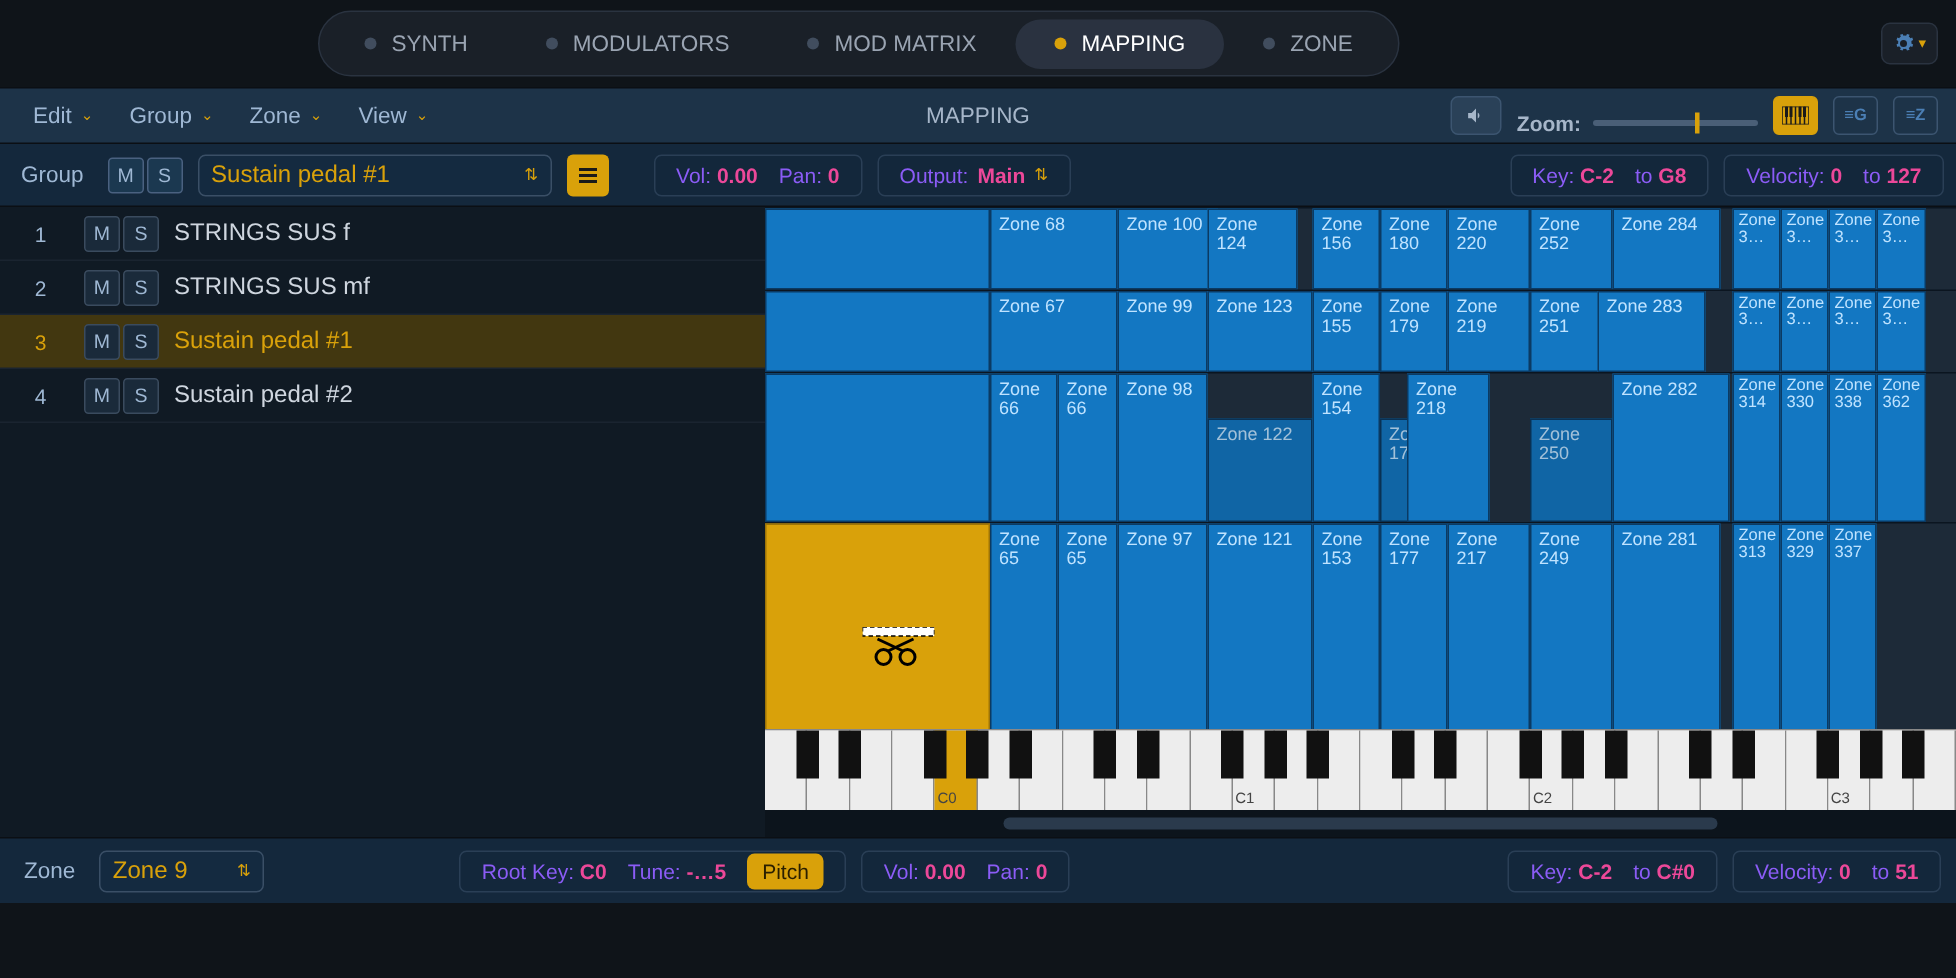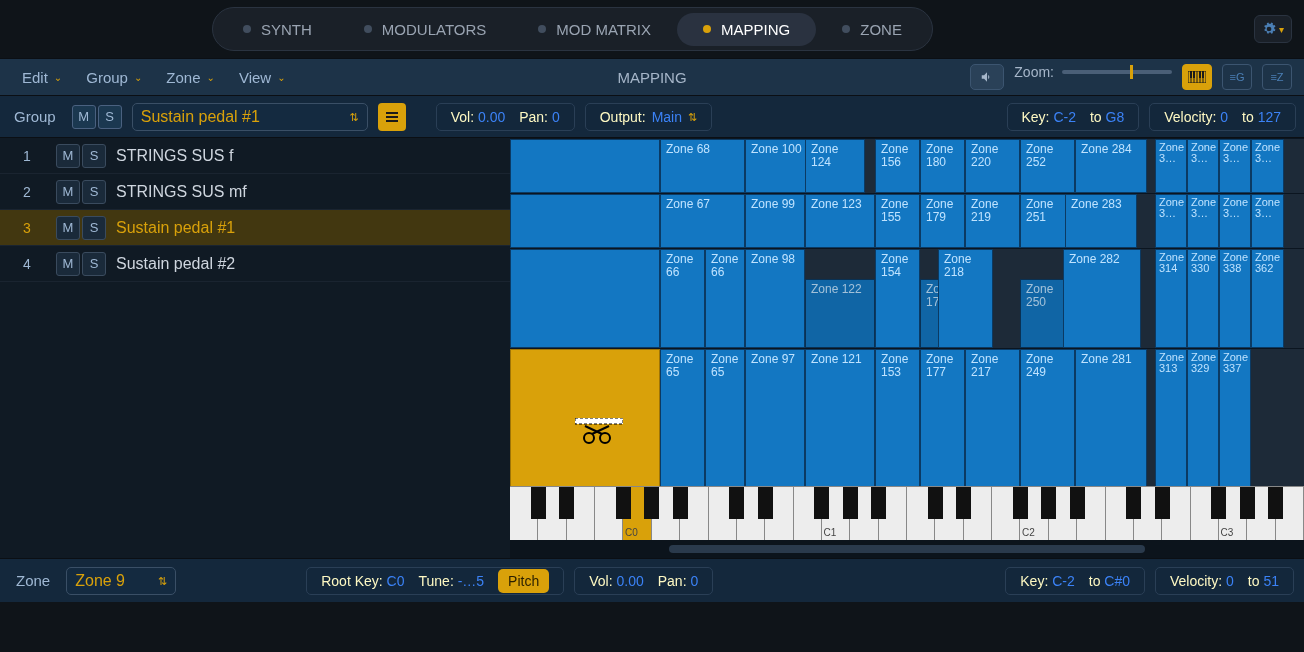--- a/index.html
+++ b/index.html
@@ -77,21 +77,21 @@
 .menu-chevron { color: #d9a10a; font-size: 10px; }
 .toolbar-title {
   position: absolute;
   left: 50%;
   transform: translateX(-50%);
   font-size: 15px;
   color: #a6b6c9;
 }
 .toolbar-right {
   margin-left: auto;
-  display: flex; align-items: flex-start; gap: 10px;
+  display: flex; align-items: flex-end; gap: 10px; font-weight: bold;
 }
 .speaker-btn {
   width: 34px; height: 26px; background:#2a4158; border:1px solid #3c5570;
   border-radius:5px; display:flex; align-items:center; justify-content:center;
   cursor:pointer;
 }
 .zoom-wrap { display:flex; align-items:center; gap:8px; color:#a6b6c9; }
 .zoom-slider { width: 110px; height: 4px; background:#4a5f77; position:relative; border-radius:2px; }
 .zoom-thumb { position:absolute; left:62%; top:-5px; width:3px; height:14px; background:#d9a10a; }
 .icon-btn {
@@ -138,22 +138,22 @@
   width:28px; height:28px; background:#d9a10a; border-radius:4px;
   display:flex; align-items:center; justify-content:center; cursor:pointer;
 }
 .list-icon svg { stroke:#1a1a1a; stroke-width:2; }
 .param-group {
   height:28px; display:flex; align-items:center; gap:14px;
   padding: 0 14px;
   border:1px solid #2a3f56; border-radius:5px;
   background:#13273b;
 }
-.param-label { color:#fef9c3; }
-.param-val { color:#3b82f6; }
+.param-label { color:#8b5cf6; }
+.param-val { color:#ec4899;font-weight:bold; }
 .output-sel { display:flex; align-items:center; gap:6px; }
 
 
 .main {
   display:flex;
   height: 420px;
 }
 .left-panel {
   width: 510px;
   background:#101a24;
@@ -441,21 +441,21 @@
       <div class="zone-row" style="top:110px;height:100px">
         <div class="zone-cell" style="left:0;width:150px"></div>
         <div class="zone-cell" style="left:150px;width:45px">Zone 66</div>
         <div class="zone-cell" style="left:195px;width:40px">Zone 66</div>
         <div class="zone-cell" style="left:235px;width:60px">Zone 98</div>
         <div class="zone-cell dark" style="left:295px;top:30px;bottom:0;width:70px">Zone 122</div>
         <div class="zone-cell" style="left:365px;width:45px">Zone 154</div>
         <div class="zone-cell dark" style="left:410px;top:30px;bottom:0;width:45px">Zone 178</div>
         <div class="zone-cell" style="left:428px;width:55px">Zone 218</div>
         <div class="zone-cell dark" style="left:510px;top:30px;bottom:0;width:55px">Zone 250</div>
-        <div class="zone-cell" style="left:553px;width:78px">Zone 282</div>
+        <div class="zone-cell" style="left:565px;width:78px">Zone 282</div>
         <div class="zone-cell small" style="left:645px;width:32px">Zone 314</div>
         <div class="zone-cell small" style="left:677px;width:32px">Zone 330</div>
         <div class="zone-cell small" style="left:709px;width:32px">Zone 338</div>
         <div class="zone-cell small" style="left:741px;width:33px">Zone 362</div>
       </div>
 
       <div class="zone-row" style="top:210px;height:140px">
         <div class="zone-cell sel" style="left:0;width:150px"></div>
         <div class="zone-cell" style="left:150px;width:45px">Zone 65</div>
         <div class="zone-cell" style="left:195px;width:40px">Zone 65</div>

